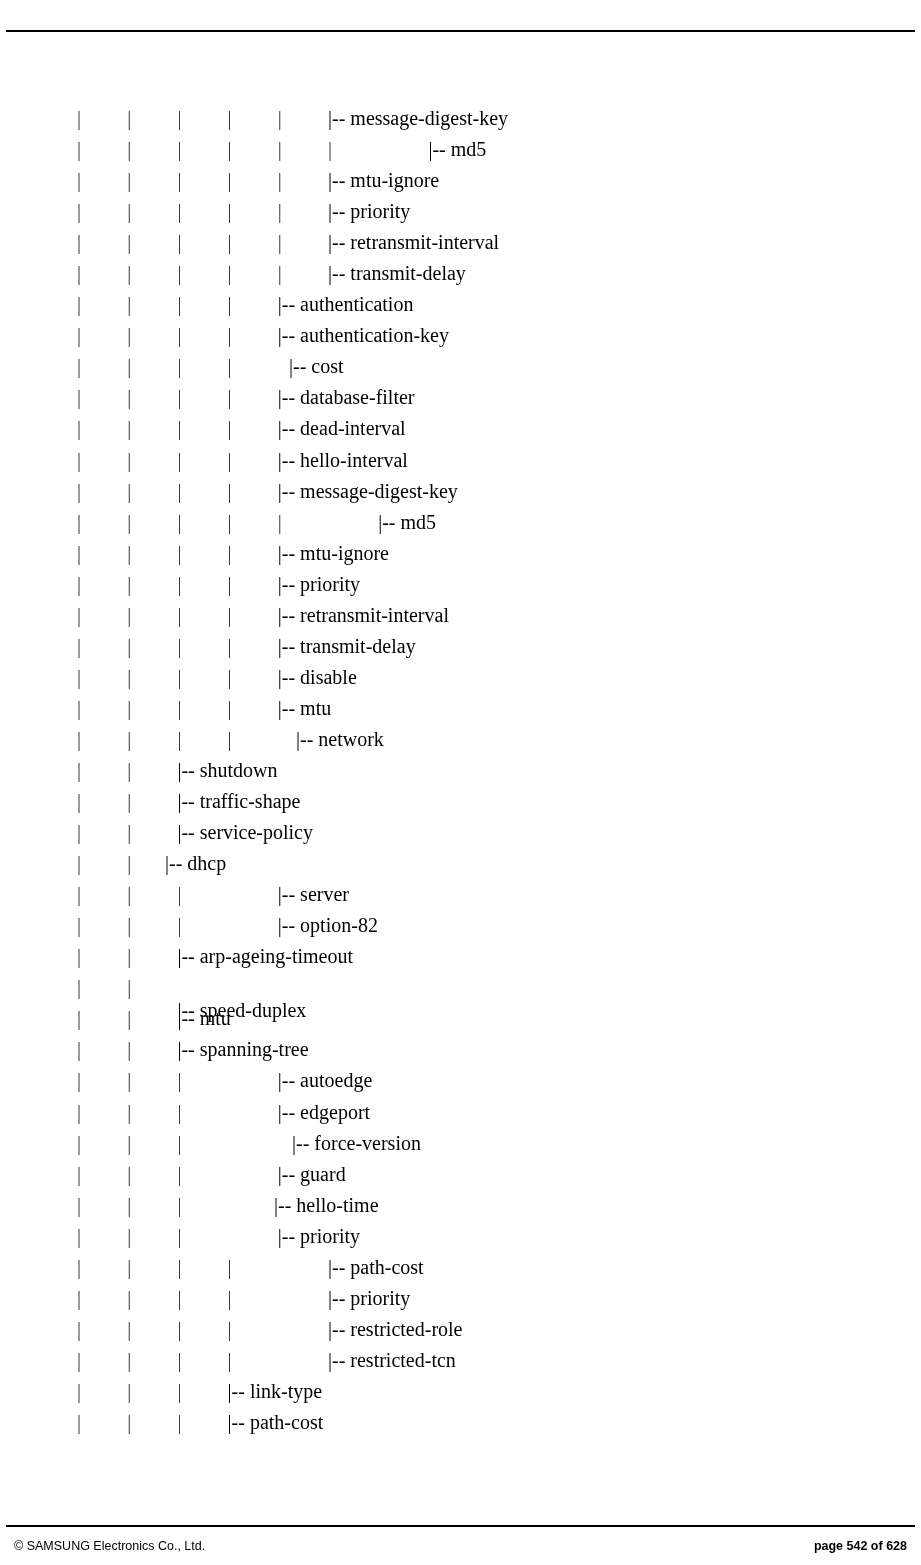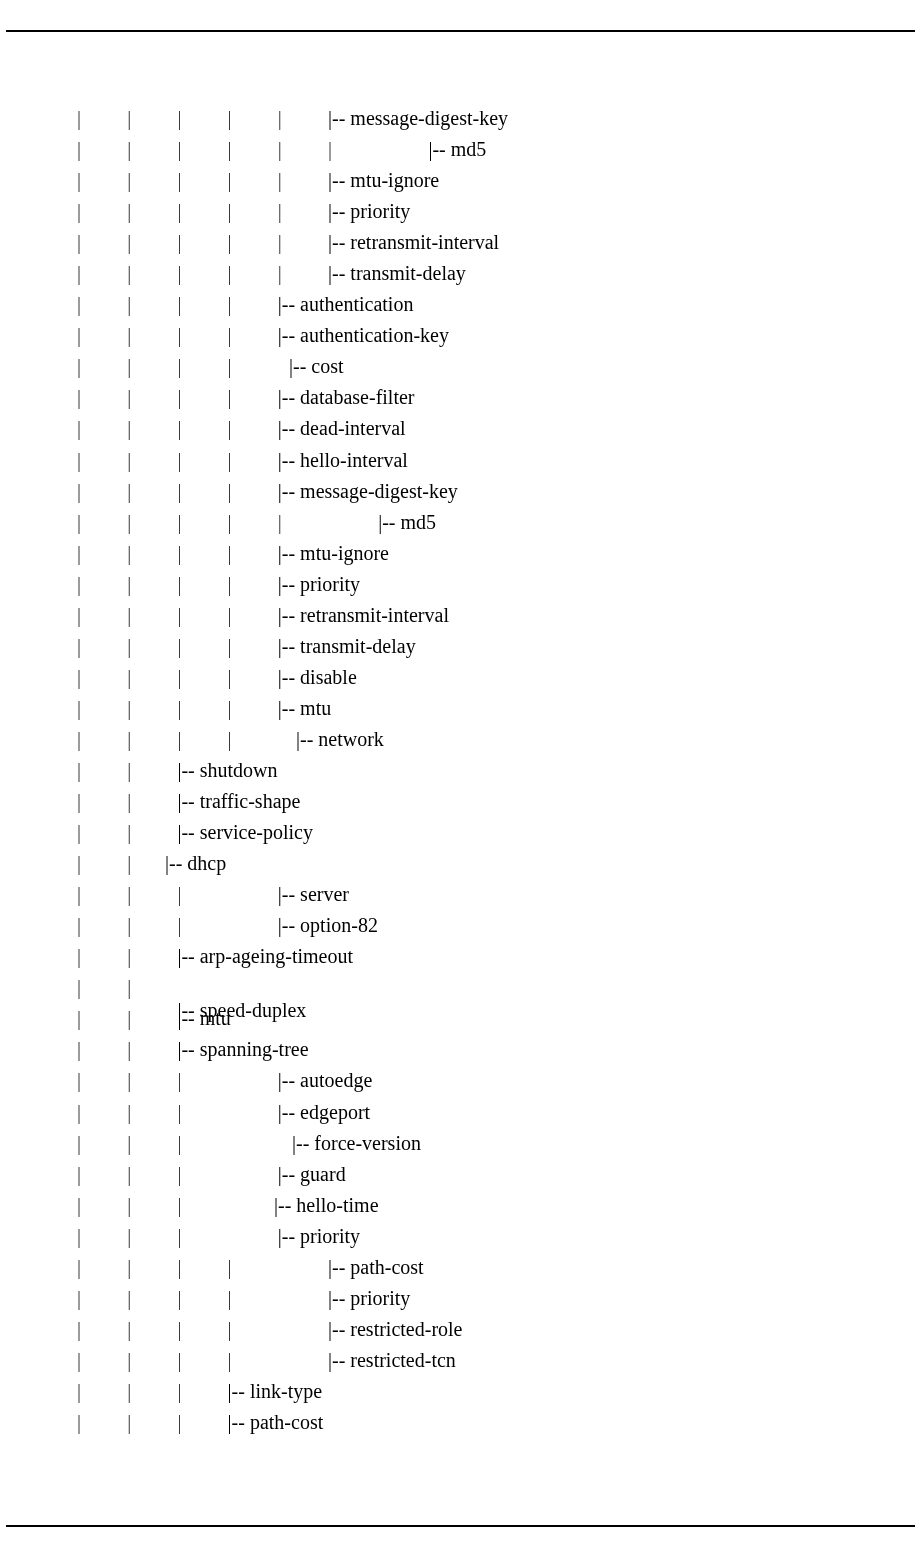--- a/index.html
+++ b/index.html
@@ -163,14 +163,18 @@
       <div class="tree-line"><span class="rail" style="left: 77px;">|</span><span class="rail" style="left: 127.2px;">|</span><span class="rail" style="left: 177.4px;">|</span><span class="node" style="left: 277.8px;">|-- priority</span></div>
       <div class="tree-line"><span class="rail" style="left: 77px;">|</span><span class="rail" style="left: 127.2px;">|</span><span class="rail" style="left: 177.4px;">|</span><span class="rail" style="left: 227.6px;">|</span><span class="node" style="left: 328px;">|-- path-cost</span></div>
       <div class="tree-line"><span class="rail" style="left: 77px;">|</span><span class="rail" style="left: 127.2px;">|</span><span class="rail" style="left: 177.4px;">|</span><span class="rail" style="left: 227.6px;">|</span><span class="node" style="left: 328px;">|-- priority</span></div>
       <div class="tree-line"><span class="rail" style="left: 77px;">|</span><span class="rail" style="left: 127.2px;">|</span><span class="rail" style="left: 177.4px;">|</span><span class="rail" style="left: 227.6px;">|</span><span class="node" style="left: 328px;">|-- restricted-role</span></div>
       <div class="tree-line"><span class="rail" style="left: 77px;">|</span><span class="rail" style="left: 127.2px;">|</span><span class="rail" style="left: 177.4px;">|</span><span class="rail" style="left: 227.6px;">|</span><span class="node" style="left: 328px;">|-- restricted-tcn</span></div>
       <div class="tree-line"><span class="rail" style="left: 77px;">|</span><span class="rail" style="left: 127.2px;">|</span><span class="rail" style="left: 177.4px;">|</span><span class="node" style="left: 227.6px;">|-- link-type</span></div>
       <div class="tree-line"><span class="rail" style="left: 77px;">|</span><span class="rail" style="left: 127.2px;">|</span><span class="rail" style="left: 177.4px;">|</span><span class="node" style="left: 227.6px;">|-- path-cost</span></div>
     </div>
 
   <div class="footer-rule"></div>
+  <div class="page-footer">
+    <span class="copyright">© SAMSUNG Electronics Co., Ltd.</span>
+    <span class="page-number">page 542 of 628</span>
+  </div>
 
 </div>
 
 </body></html>

